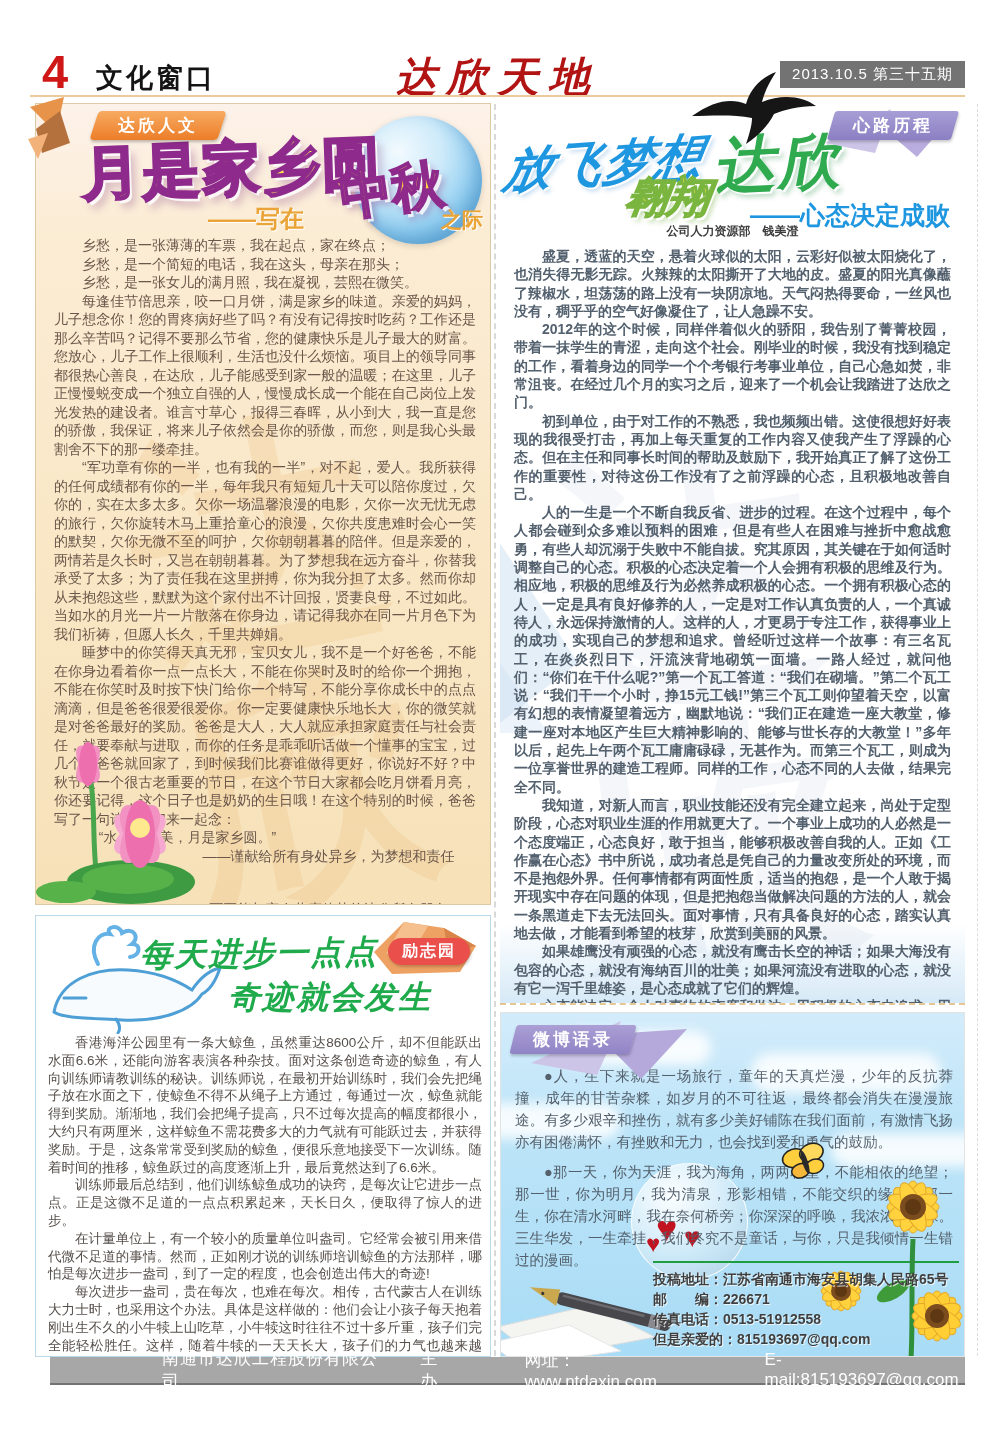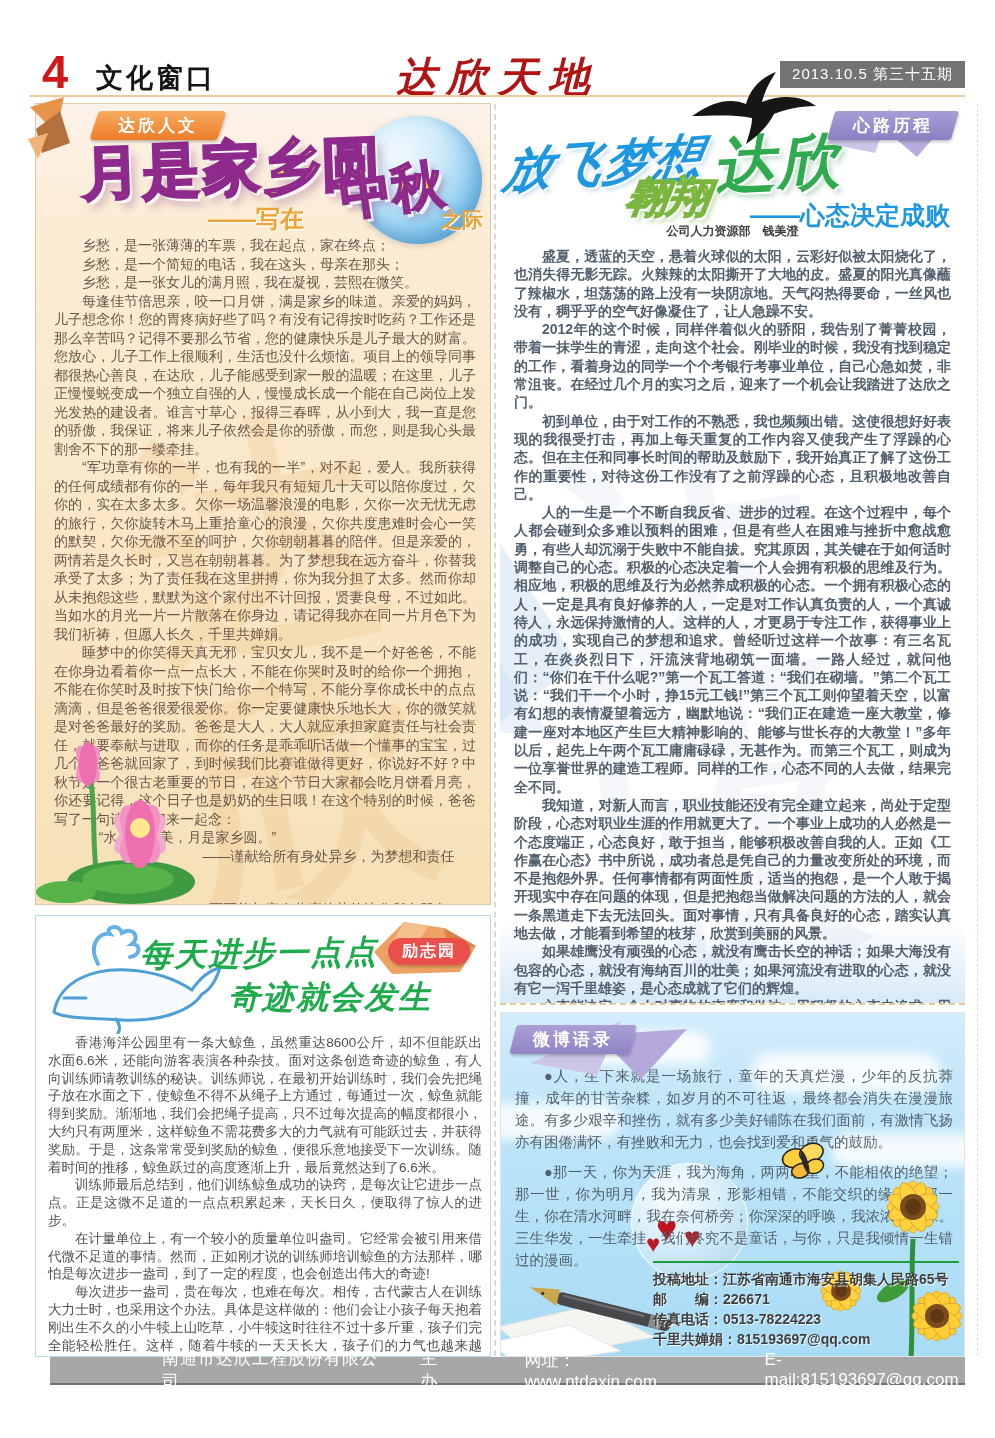--- a/index.html
+++ b/index.html
@@ -273,22 +273,22 @@
         <ellipse cx="9" cy="-7" rx="12" ry="9" fill="#ffd95e" stroke="#222" stroke-width="1.5"></ellipse>
         <ellipse cx="-7" cy="7" rx="9" ry="7" fill="#f5b83a" stroke="#222" stroke-width="1.5"></ellipse>
         <ellipse cx="8" cy="7" rx="9" ry="7" fill="#ffcf3d" stroke="#222" stroke-width="1.5"></ellipse>
         <ellipse cx="0" cy="0" rx="2.8" ry="12" fill="#2a2a2a"></ellipse>
       </g>
     </svg>
     <div class="contact-line"></div>
     <div class="contact">
       <div><span>投稿地址：</span><span>江苏省南通市海安县胡集人民路65号</span></div>
       <div><span>邮　　编：</span><span>226671</span></div>
-      <div><span>传真电话：</span><span>0513-78224223</span></div>
-      <div><span>千里共婵娟：</span><span>815193697@qq.com</span></div>
+      <div><span>传真电话：</span><span>0513-51912558</span></div>
+      <div><span>但是亲爱的：</span><span>815193697@qq.com</span></div>
     </div>
     <svg class="pen" width="200" height="95" viewBox="0 0 200 95">
       <polygon points="0,62 95,40 158,72 42,94" fill="#f4f4f1" stroke="#dddddd"></polygon>
       <polygon points="-8,78 72,60 124,86 22,100" fill="#ffffff" stroke="#e6e6e6"></polygon>
       <g transform="rotate(14 40 60)">
         <rect x="52" y="22" width="118" height="13" rx="6" fill="#48484c"></rect>
         <rect x="148" y="22" width="12" height="13" fill="#8a8a90"></rect>
         <rect x="58" y="24" width="84" height="2.5" fill="#6a6a70"></rect>
         <polygon points="24,25 54,20 54,37" fill="#caa84f"></polygon>
         <circle cx="38" cy="28" r="1.6" fill="#333"></circle>

